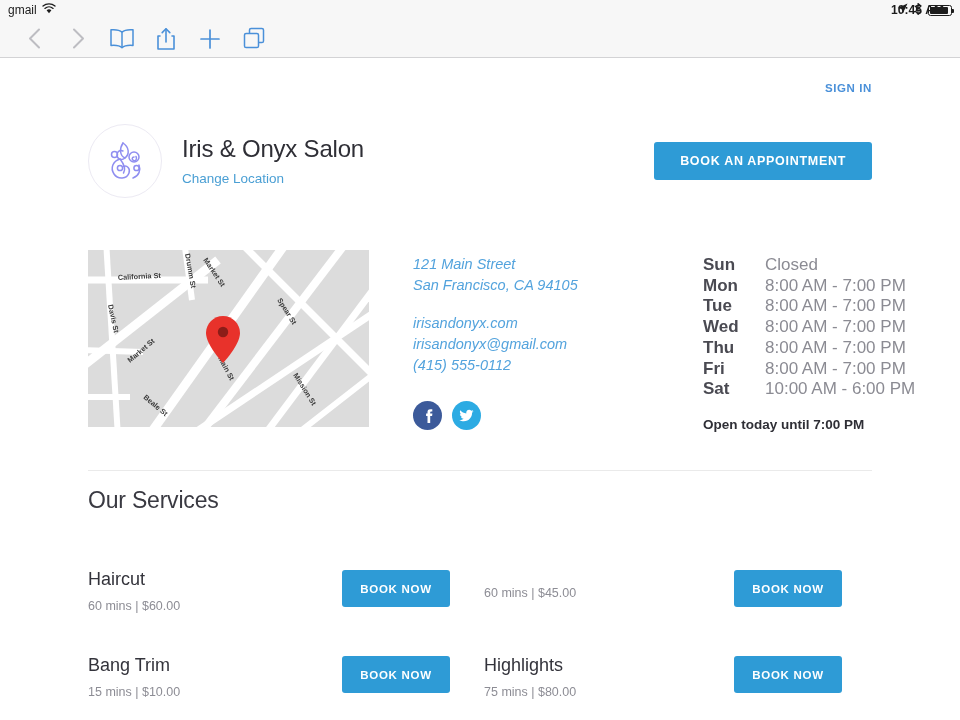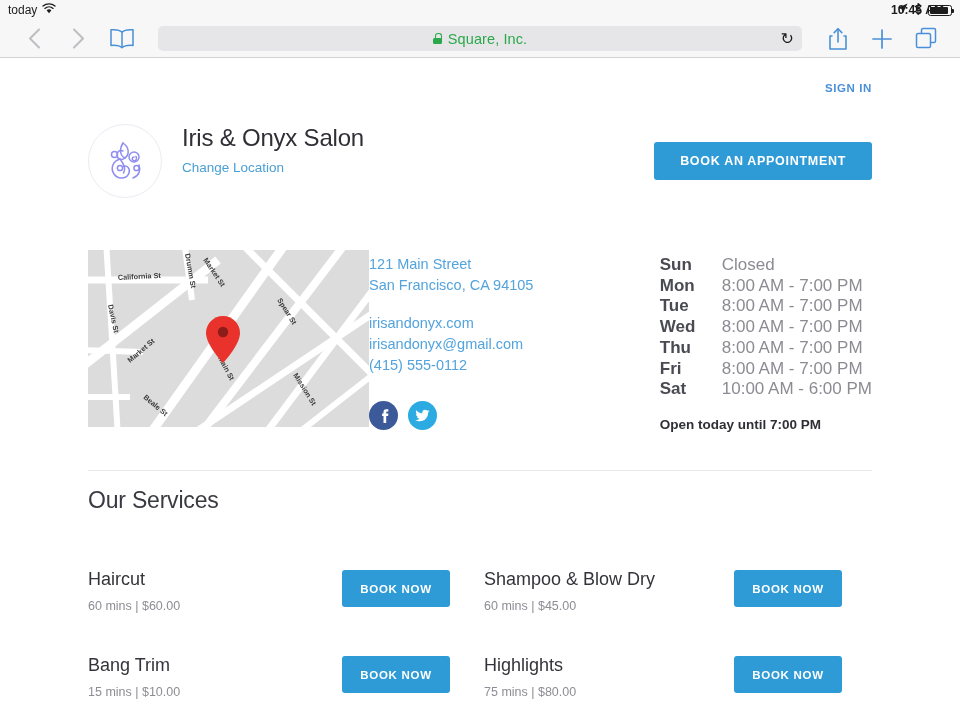--- a/index.html
+++ b/index.html
@@ -88,21 +88,21 @@
   .signin {
     font-size: 11.5px; font-weight: bold; color: #4a90d9;
     letter-spacing: .6px; cursor: pointer;
   }
 
   
   .biz-header {
     display: flex; align-items: center; justify-content: space-between;
     margin-top: 30px;
   }
-  .biz-left { display: flex; gap: 20px; }
+  .biz-left { display: flex; align-items: center; gap: 20px; }
   .logo {
     width: 74px; height: 74px; border-radius: 50%;
     border: 1px solid #eceaf3; background: #fff;
     display: flex; align-items: center; justify-content: center;
     flex: 0 0 auto;
   }
   .biz-name {
     font-size: 24px; color: #2f2f36; font-weight: normal;
     letter-spacing: -.2px; line-height: 1.2;
   }
@@ -116,21 +116,21 @@
     padding: 0 26px; height: 38px; border-radius: 3px;
     cursor: pointer; font-family: inherit; white-space: nowrap;
   }
 
   
   .info-row { display: flex; margin-top: 52px; gap: 0; }
   .map {
     width: 281px; height: 177px; background: #dcdcdc;
     position: relative; overflow: hidden; flex: 0 0 auto; cursor: pointer;
   }
-  .contact { padding-top: 4px; flex: 0 0 auto; width: 290px; }
+  .contact { margin-left: 44px; padding-top: 4px; flex: 0 0 auto; width: 290px; font-style: italic; }
   .contact a {
     display: block; color: #53a3dd; font-size: 14.5px;
     line-height: 21px; text-decoration: none; cursor: pointer;
   }
   .contact .addr { color: #53a3dd; font-size: 14.5px; line-height: 21px; }
   .contact .gap { height: 17px; }
   .socials { display: flex; gap: 10px; margin-top: 25px; }
   .soc {
     width: 29px; height: 29px; border-radius: 50%;
     display: flex; align-items: center; justify-content: center;
@@ -174,21 +174,21 @@
     font-size: 11.5px; font-weight: bold; letter-spacing: .7px;
     width: 108px; height: 37px; border-radius: 3px;
     cursor: pointer; font-family: inherit; flex: 0 0 auto; margin-left: 20px;
   }
 </style>
 </head>
 <body>
 
 <div class="statusbar">
   <div class="sb-left">
-    <span>today</span>
+    <span>gmail</span>
     <span>
       <svg width="14" height="11" viewBox="0 0 14 11">
         <path d="M7 10.2 L4.6 7.3 a3.8 3.8 0 0 1 4.8 0 Z" fill="#1c1c1c"></path>
         <path d="M2.9 5.4 a6.3 6.3 0 0 1 8.2 0" stroke="#1c1c1c" stroke-width="1.3" fill="none" stroke-linecap="round"></path>
         <path d="M1 3.1 a9.2 9.2 0 0 1 12 0" stroke="#1c1c1c" stroke-width="1.3" fill="none" stroke-linecap="round"></path>
       </svg>
     </span>
   </div>
   <div class="sb-center">10:45 AM</div>
   <div class="sb-right">
@@ -219,27 +219,20 @@
         <path d="M2 1.5 L11 10.5 L2 19.5" stroke="#bdbdc2" stroke-width="2" fill="none" stroke-linecap="round" stroke-linejoin="round"></path>
       </svg>
   </div>
   <div class="tb-btn">
     <svg width="26" height="22" viewBox="0 0 26 22">
       <path d="M13 4.2 C10.5 1.8 6.6 1.4 2 1.8 L2 17.4 C6.6 17 10.5 17.4 13 19.8 C15.5 17.4 19.4 17 24 17.4 L24 1.8 C19.4 1.4 15.5 1.8 13 4.2 Z" stroke="#4a90d9" stroke-width="1.5" fill="none" stroke-linejoin="round"></path>
       <path d="M13 4.2 L13 19.8" stroke="#4a90d9" stroke-width="1.5" fill="none"></path>
     </svg>
   </div>
 
-  <div class="urlbar">
-    <span class="url-text">
-      <span class="lock"></span>
-      <span>Square, Inc.</span>
-    </span>
-    <span class="reload">↻</span>
-  </div>
 
   <div class="tb-btn">
     <svg width="20" height="24" viewBox="0 0 20 24">
       <path d="M4 9 L2 9 L2 22 L18 22 L18 9 L16 9" stroke="#4a90d9" stroke-width="1.6" fill="none" stroke-linecap="round" stroke-linejoin="round"></path>
       <path d="M10 15 L10 2" stroke="#4a90d9" stroke-width="1.6" fill="none" stroke-linecap="round"></path>
       <path d="M6.2 5.6 L10 1.8 L13.8 5.6" stroke="#4a90d9" stroke-width="1.6" fill="none" stroke-linecap="round" stroke-linejoin="round"></path>
     </svg>
   </div>
   <div class="tb-btn">
     <svg width="22" height="22" viewBox="0 0 22 22">
@@ -387,21 +380,20 @@
       <div class="svc">
         <div class="svc-info">
           <div class="svc-name">Haircut</div>
           <div class="svc-meta">60 mins | $60.00</div>
         </div>
         <button class="btn-book">BOOK NOW</button>
       </div>
 
       <div class="svc svc-col-r">
         <div class="svc-info">
-          <div class="svc-name">Shampoo &amp; Blow Dry</div>
           <div class="svc-meta">60 mins | $45.00</div>
         </div>
         <button class="btn-book">BOOK NOW</button>
       </div>
 
       <div class="svc">
         <div class="svc-info">
           <div class="svc-name">Bang Trim</div>
           <div class="svc-meta">15 mins | $10.00</div>
         </div>

